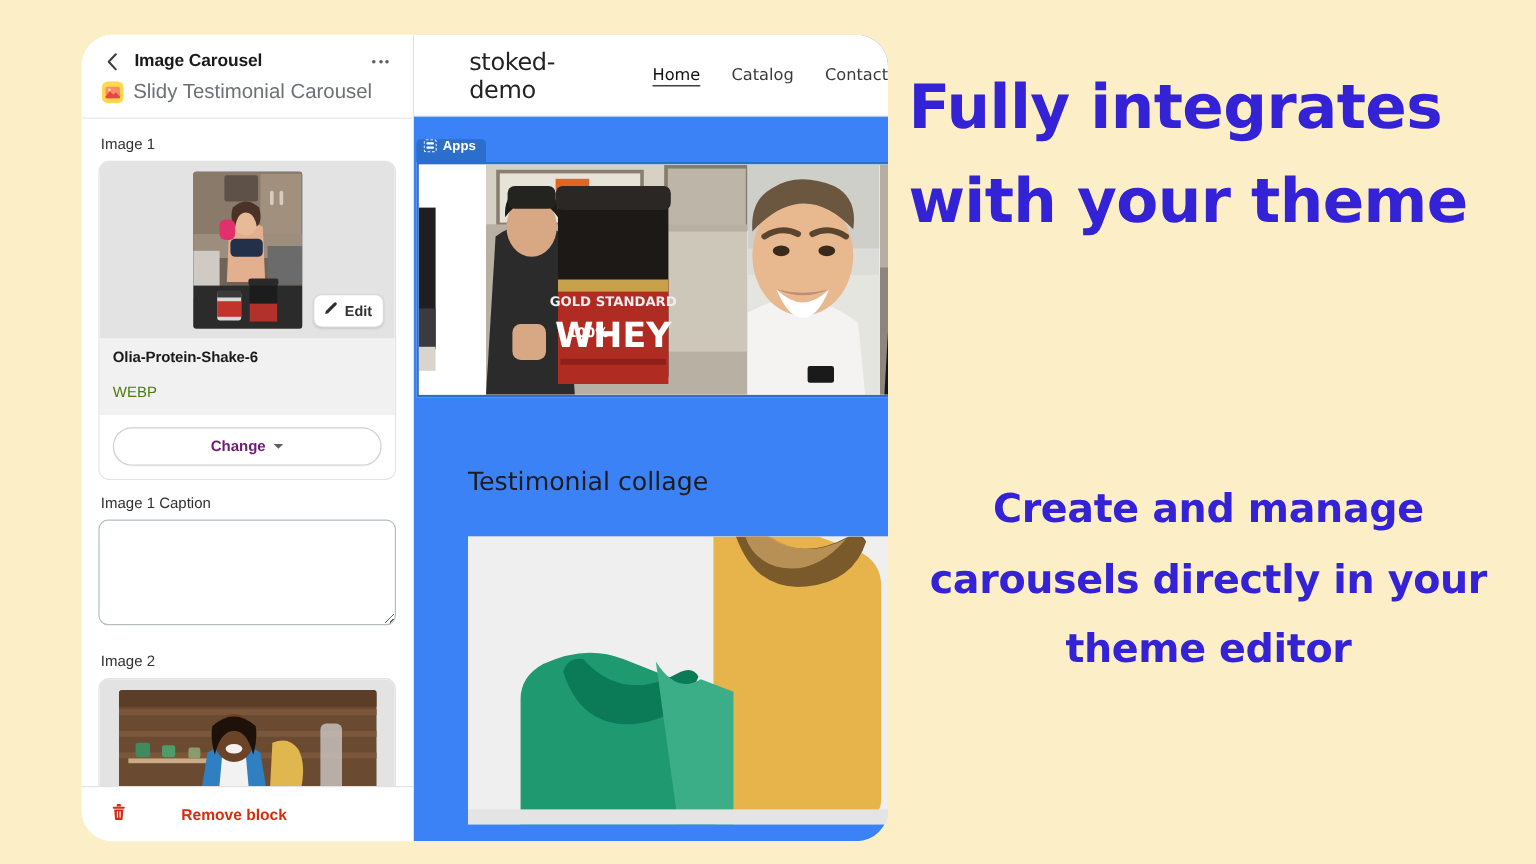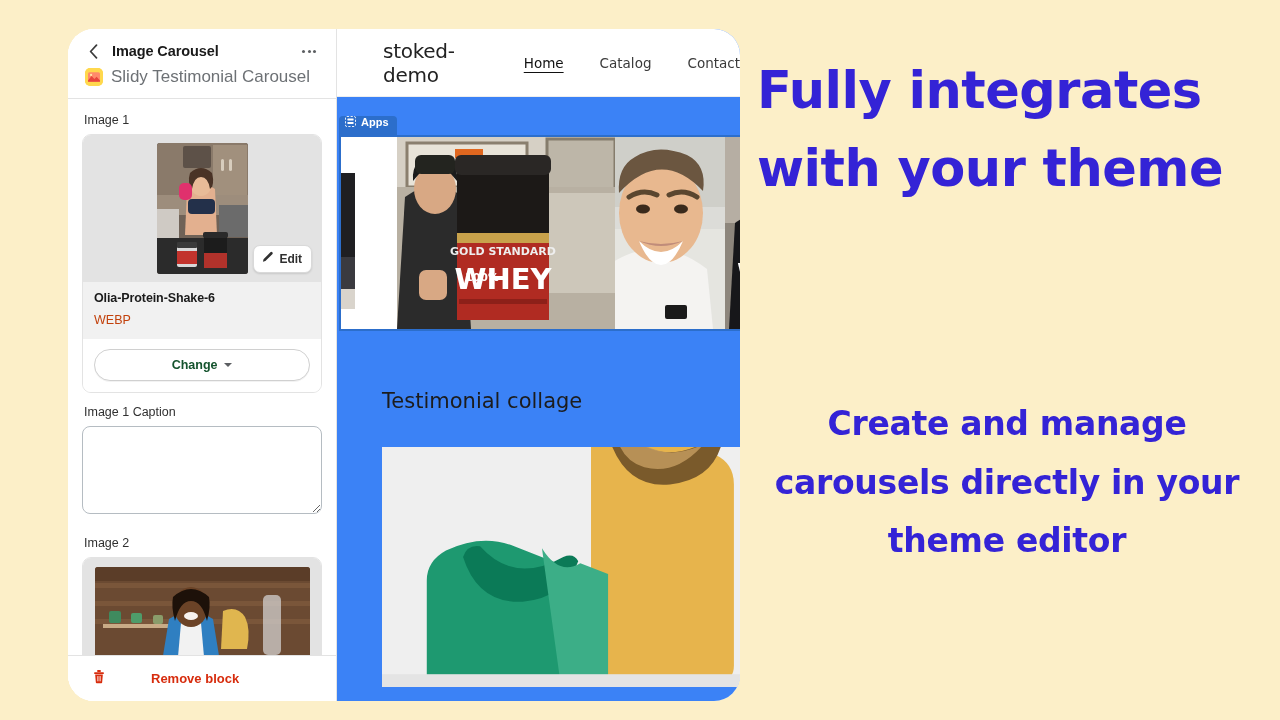--- a/index.html
+++ b/index.html
@@ -76,27 +76,27 @@
   }
   .edit-btn {
     position: absolute; right: 9px; bottom: 9px;
     background: #fff; border: 1px solid #d9d9d9; border-radius: 7px;
     padding: 5px 9px 5px 7px; display: flex; align-items: center; gap: 5px;
     font-size: 12px; font-weight: 600; color: #303030; cursor: pointer;
     box-shadow: 0 1px 2px rgba(0,0,0,.12);
   }
   .media-meta { background: #f1f1f1; padding: 9px 11px 12px 11px; }
   .media-name { font-size: 12.5px; font-weight: 700; color: #1a1a1a; letter-spacing:-0.1px; }
-  .media-type { font-size: 12.5px; color: #c2410c; margin-top: 8px; }
+  .media-type { font-size: 12.5px; color: #4d7c0f; margin-top: 15px; }
   .change-wrap { background: #fff; padding: 10px 11px 11px 11px; }
   .change-btn {
     width: 100%; height: 32px; background: #fff;
     border: 1px solid #d0d0d0; border-radius: 16px;
     display: flex; align-items: center; justify-content: center; gap: 7px;
-    font-size: 12.5px; font-weight: 600; color: #14532d; cursor: pointer;
+    font-size: 12.5px; font-weight: 600; color: #701a75; cursor: pointer;
     box-shadow: 0 1px 0 rgba(0,0,0,.05);
   }
   .caret { width:0;height:0;border-left:4px solid transparent;border-right:4px solid transparent;border-top:4.5px solid #5c5f62; }
   .caption-box {
     width: 100%; height: 88px; border: 1px solid #b5bcc2; border-radius: 8px;
     background: #fff; margin-bottom: 14px;
   }
   .media-card2 { border: 1px solid #e3e3e3; border-radius: 9px; background: #fff; overflow: hidden; }
   .media-preview2 { height: 110px; background: #e3e3e3; display:flex; align-items:flex-start; justify-content:center; padding-top: 9px; }
   .photo2 { width: 215px; height: 101px; border-radius: 3px; overflow:hidden; position: relative; }
@@ -110,21 +110,21 @@
   }
   .remove-label { font-size: 13px; color: #D72C0D; font-weight: 600; cursor: pointer; padding-left: 36px; }
 
   
   .preview { flex: 1 1 auto; background: #3b82f6; position: relative; overflow: hidden; }
   .store-header {
     height: 68px; display: flex; align-items: center; gap: 30px;
     padding-left: 46px; border-bottom: 1px solid #eee; background: #fff;
   }
   .store-name { font-size: 20px; color: #222; font-family: "DejaVu Sans", sans-serif; letter-spacing: -0.3px; }
-  .store-nav { display: flex; gap: 36px; align-items: center; }
+  .store-nav { display: flex; gap: 26px; align-items: center; }
   .nav-link { font-size: 13.5px; color: #3a3a3a; font-family: "DejaVu Sans", sans-serif; cursor: pointer; }
   .nav-link.active { text-decoration: underline; text-underline-offset: 4px; color: #111; }
 
   .apps-badge {
     position: absolute; left: 2px; top: 87px; z-index: 4;
     background: #2C6ECB; color: #fff; border-radius: 4px 4px 0 0;
     height: 19px; padding: 0 8px 0 6px; display: flex; gap: 5px;
     font-size: 11px; font-weight: 700;
   }
   .carousel-frame {

